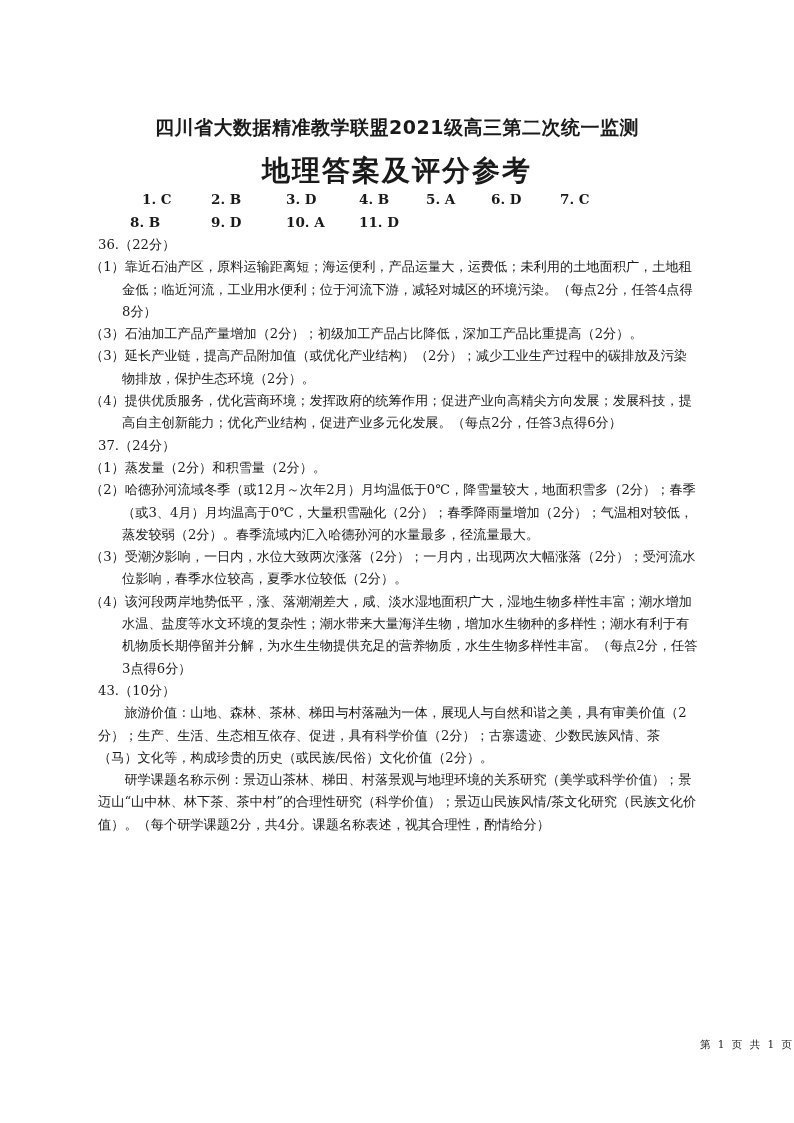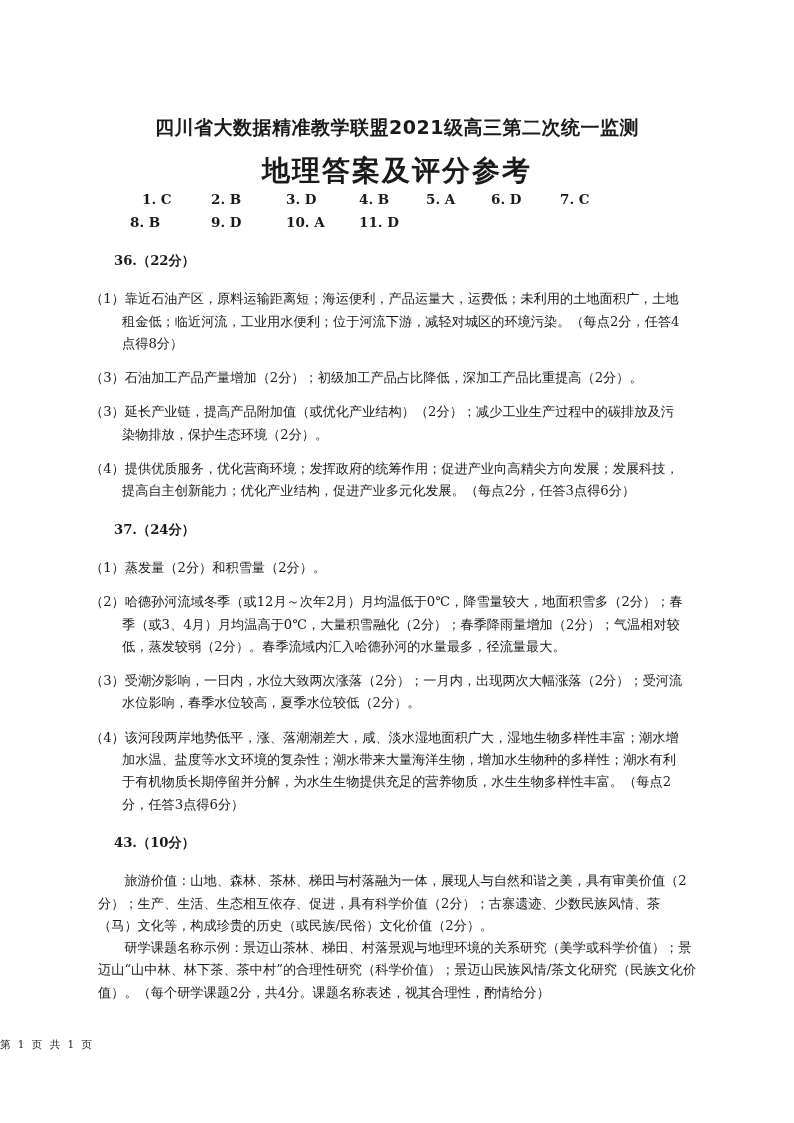--- a/index.html
+++ b/index.html
@@ -20,29 +20,29 @@
     letter-spacing: 2px;
   }
   .mc-row { position: absolute; left: 130px; font-size: 13.5px; font-weight: bold; }
   .mc-row span { position: absolute; white-space: nowrap; }
   .mc-row1 { top: 191px; }
   .mc-row2 { top: 214px; }
   .content {
     position: absolute; left: 98px; top: 234px; width: 600px;
     font-size: 13.2px; line-height: 22.3px;
   }
-  .q-head { margin: 16px; font-weight: bold; }
+  .q-head { margin: 0; font-weight: normal; }
   .para { margin: 0; text-indent: 2em; }
   p { margin: 0; }
   .sub {
-    position: relative; margin: 12px;
+    position: relative; margin: 0;
     padding-left: 28px; text-indent: -32px; margin-left: -4px;
   }
   .footer {
-    position: absolute; left: 0; right: 0; top: 1038px; text-align: left;
+    position: absolute; left: 0; right: 0; top: 1038px; text-align: right;
     font-size: 10.5px; letter-spacing: 2px;
   }
 </style>
 </head>
 <body>
 
 <div class="page">
   <div class="title1">四川省大数据精准教学联盟2021级高三第二次统一监测</div>
   <div class="title2">地理答案及评分参考</div>
 

